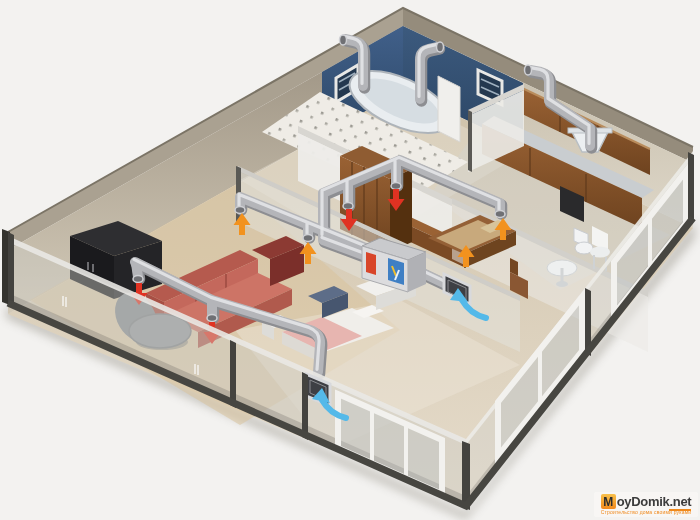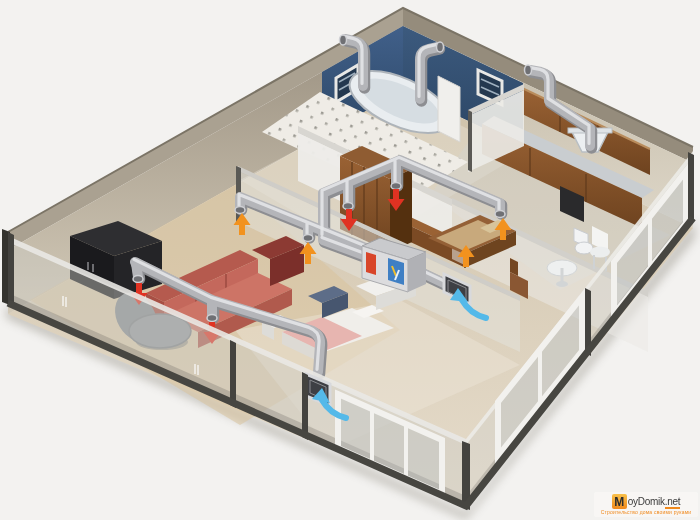--- a/index.html
+++ b/index.html
@@ -21,21 +21,21 @@
     background:rgba(248,247,245,.85);border-radius:2px;
     padding:2px 3px 2px 3px;text-align:center;line-height:1;
   }
   .wm-row{display:flex;align-items:center;justify-content:center;gap:1px;}
   .wm-badge{
     display:inline-flex;align-items:center;justify-content:center;
     width:15px;height:15px;border-radius:2px;
     background:linear-gradient(180deg,#f8c04a,var(--c-watermark_orange,#f0891c));
     color:#2d2d2d;font-weight:bold;font-size:12px;
   }
-  .wm-name{font-weight:normal;font-size:10px;color:var(--c-watermark_text,#3c3c3c);letter-spacing:-0.3px;}
+  .wm-name{font-weight:bold;font-size:13px;color:var(--c-watermark_text,#3c3c3c);letter-spacing:-0.3px;}
   .wm-tld{border-bottom:2px solid var(--c-watermark_orange,#f0891c);}
   .wm-tagline{font-size:5px;color:var(--c-watermark_orange,#f0891c);margin-top:1px;letter-spacing:.2px;}
 </style>
 </head>
 <body>
 
 <div class="stage">
 <svg width="700" height="520" viewBox="0 0 700 520">
   <defs>
     <linearGradient id="gradBeigeL" x1="0" y1="0" x2="0" y2="1">

